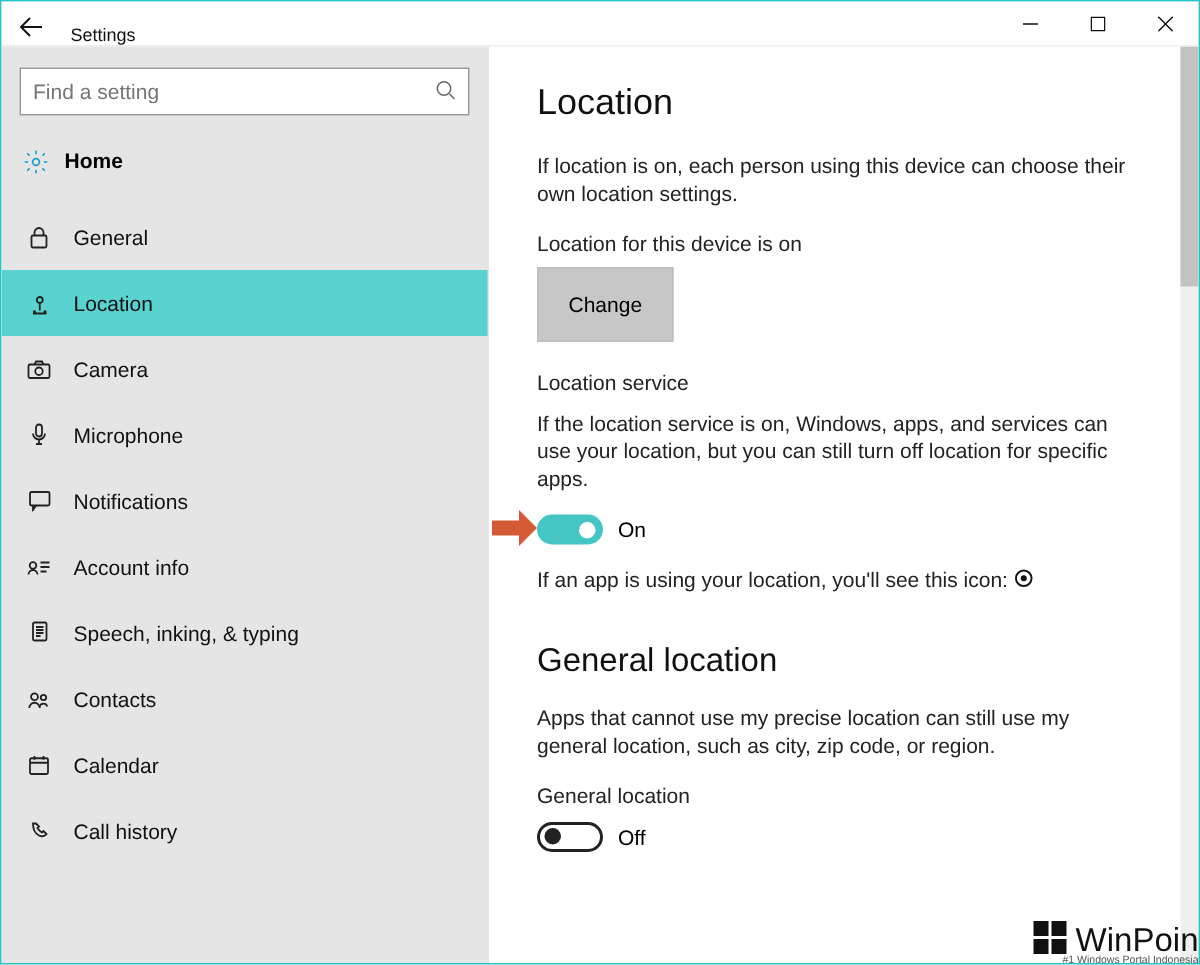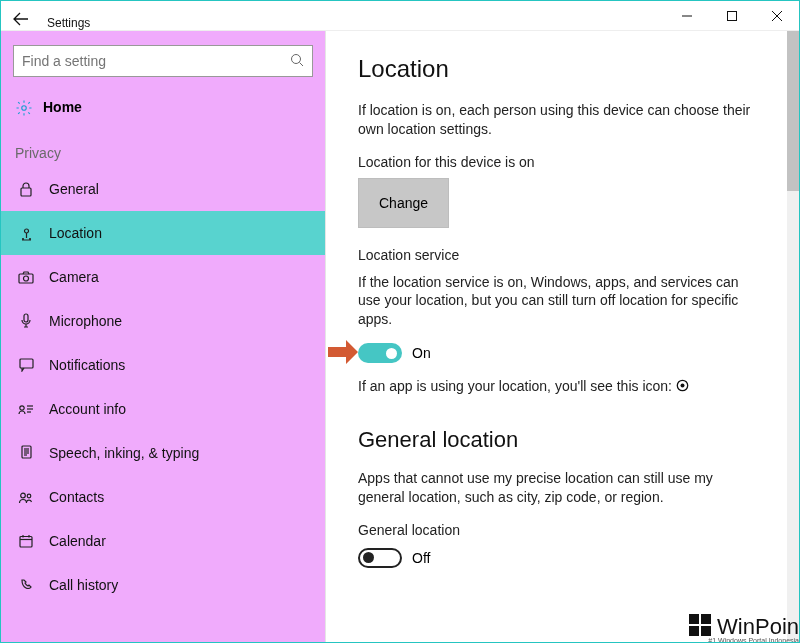--- a/index.html
+++ b/index.html
@@ -41,21 +41,21 @@
     cursor: pointer;
   }
   .content {
     display: flex;
     height: calc(100% - 30px);
   }
   .sidebar {
     width: 325px;
     border-right: 1px solid #e5e5e5;
     padding-top: 14px;
-    background: #f0abfc;
+    background: #e5e5e5;
   }
   .search {
     margin: 0 12px 14px 12px;
     height: 32px;
     border: 1px solid #999;
     display: flex;
     align-items: center;
     padding: 0 8px;
     color: #666;
     font-size: 14px;
@@ -276,21 +276,20 @@
     <div class="home">
       <span class="gear">
         <svg width="18" height="18" viewBox="0 0 24 24" fill="none" stroke="#1a9fd1" stroke-width="1.5">
             <circle cx="12" cy="12" r="3"></circle>
             <path d="M12 2v3M12 19v3M4.2 4.2l2.1 2.1M17.7 17.7l2.1 2.1M2 12h3M19 12h3M4.2 19.8l2.1-2.1M17.7 6.3l2.1-2.1"></path>
           </svg>
       </span>
       <span class="label">Home</span>
     </div>
 
-    <div class="groupname">Privacy</div>
 
     <div class="nav-item">
       <span class="ico">
           <svg width="14" height="15" viewBox="0 0 14 15" fill="none" stroke="#222" stroke-width="1.2">
             <rect x="2" y="6" width="10" height="8" rx="1"></rect>
             <path d="M4 6 V4 a3 3 0 0 1 6 0 V6"></path>
           </svg>
         </span>
       <span>General</span>
     </div>

